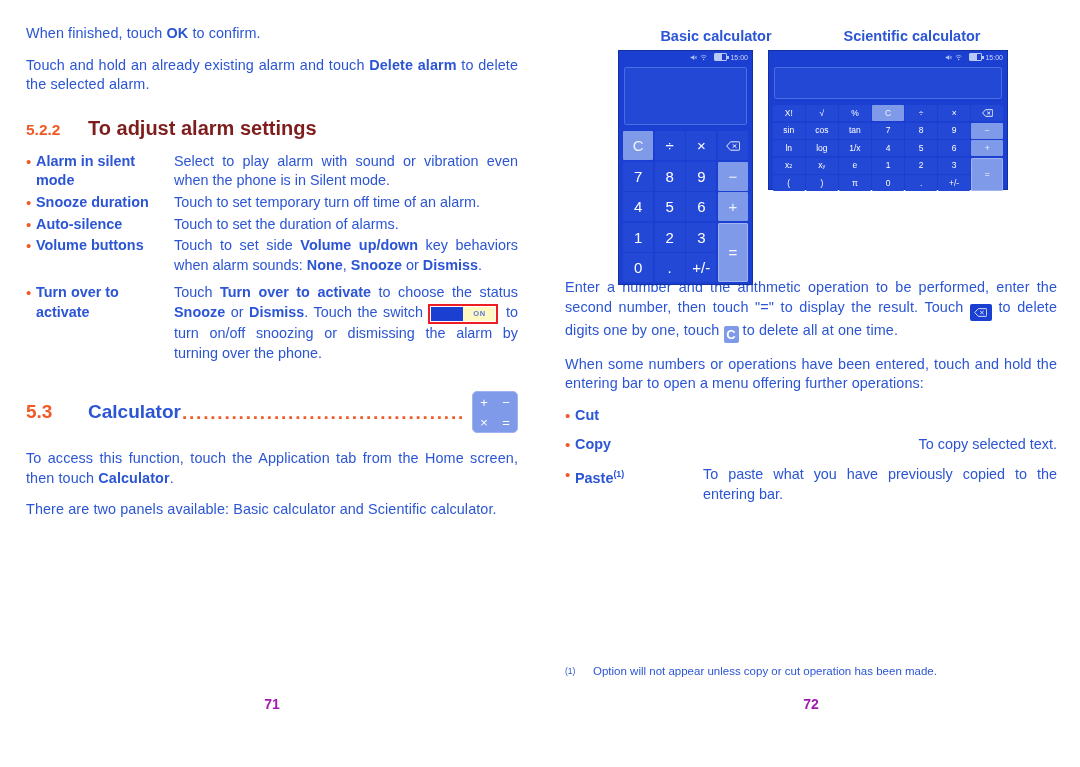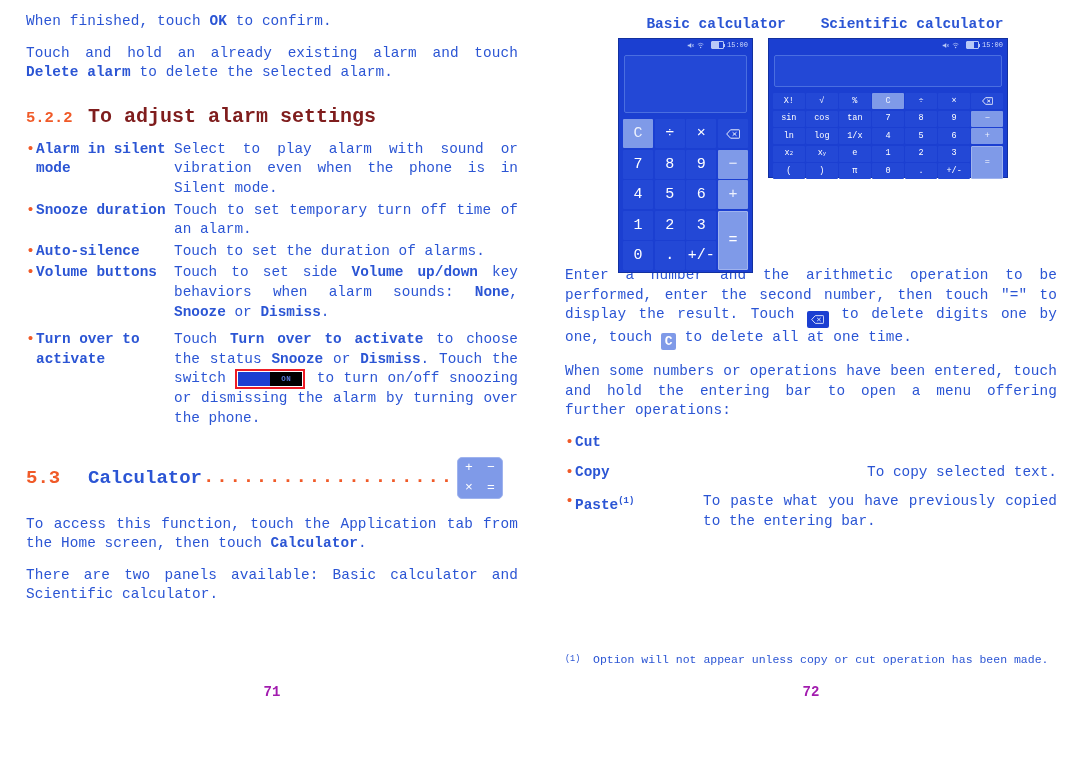--- a/index.html
+++ b/index.html
@@ -17,24 +17,23 @@
   }
   .page {
     position: absolute;
     top: 0;
     left: 0;
     width: 1080px;
     height: 767px;
   }
   .col {
     position: absolute;
-    top: 12px;
+    top: 24px;
     width: 492px;
     height: 700px;
-    font-family: Liberation Mono, monospace;
   }
   .col-left  { left: 26px; }
   .col-right { left: 565px; }
 
   p.body {
     font-size: 14.4px;
     line-height: 19.6px;
     margin: 0 0 12px 0;
     text-align: justify;
     color: #2b55d4;
@@ -59,21 +58,21 @@
   .heading .txt {
     color: #7f1d1d;
     font-weight: bold;
     font-size: 20px;
   }
 
   
   .chapter {
     display: flex;
     align-items: center;
-    margin: 28px 15px 16px 0;
+    margin: 28px 0 16px 0;
   }
   .chapter .num {
     color: #f05a28;
     font-weight: bold;
     font-size: 19px;
     width: 62px;
     flex: 0 0 62px;
   }
   .chapter .txt {
     color: #2b55d4;
@@ -156,21 +155,21 @@
     width: 64px;
     height: 14px;
     line-height: 0;
   }
   .switch .knob {
     width: 50%;
     background: #1b3fd1;
   }
   .switch .track {
     width: 50%;
-    background: #000000;
+    background: #fef9c3;
     color: #5a78d8;
     font-size: 7.5px;
     line-height: 14px;
     text-align: center;
     font-weight: bold;
     letter-spacing: 0.5px;
   }
 
   
   .gear-ic {

